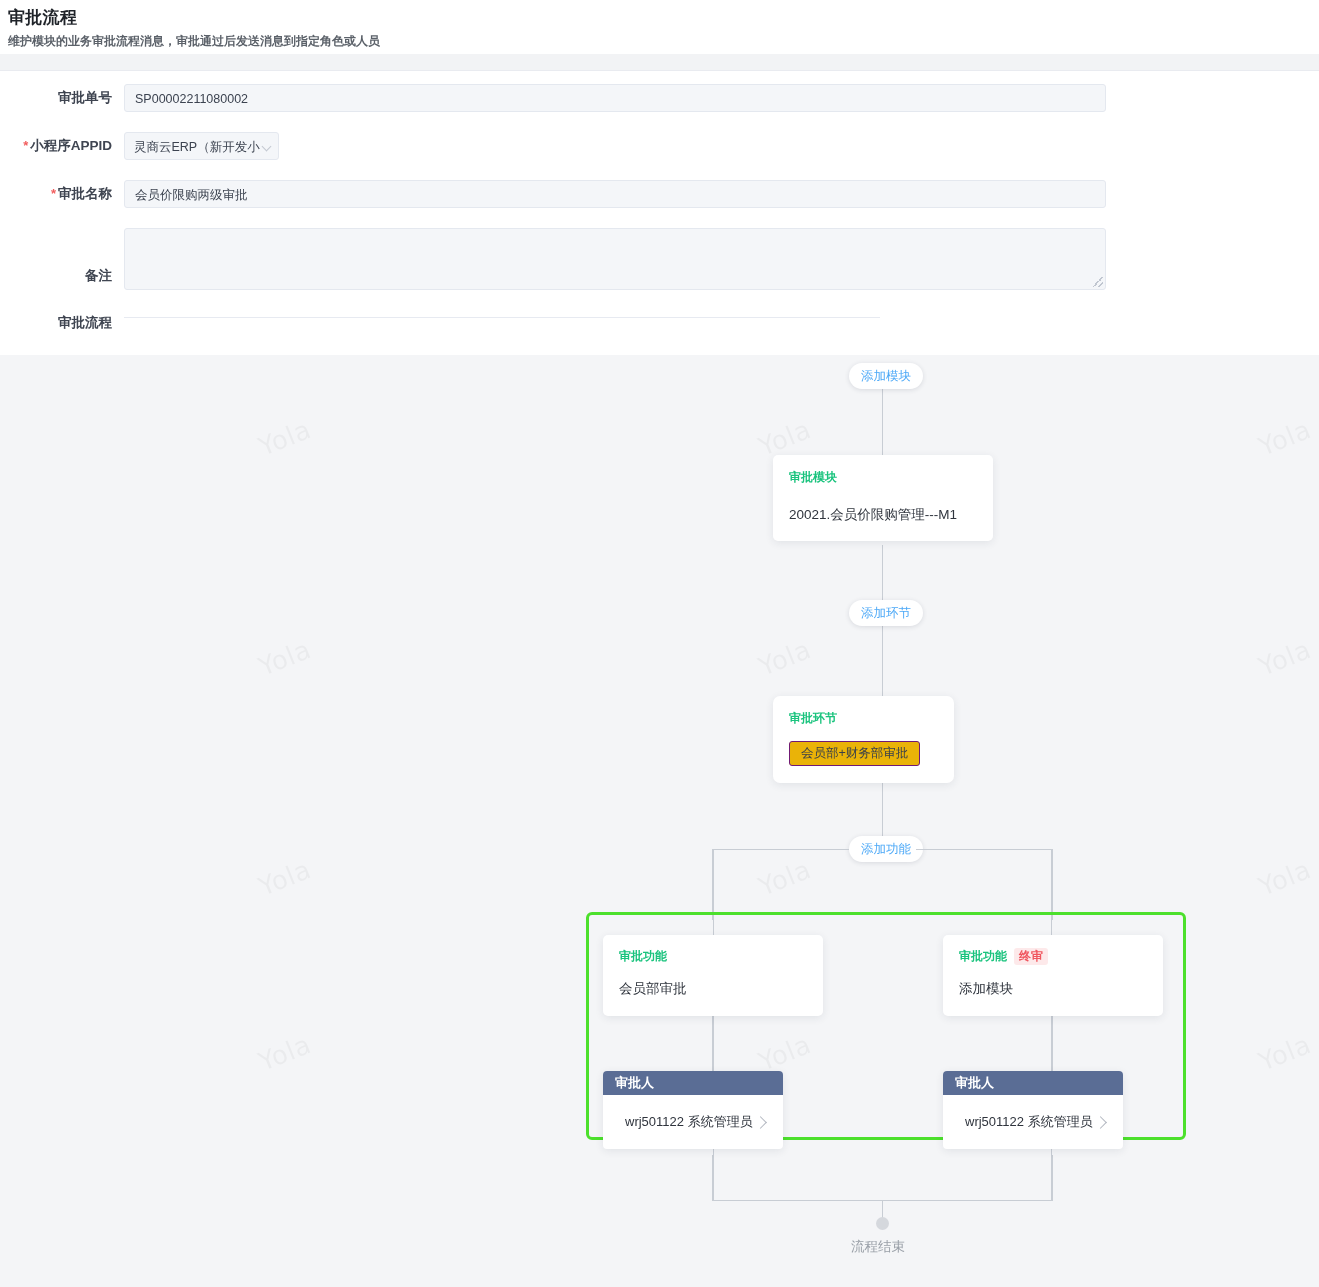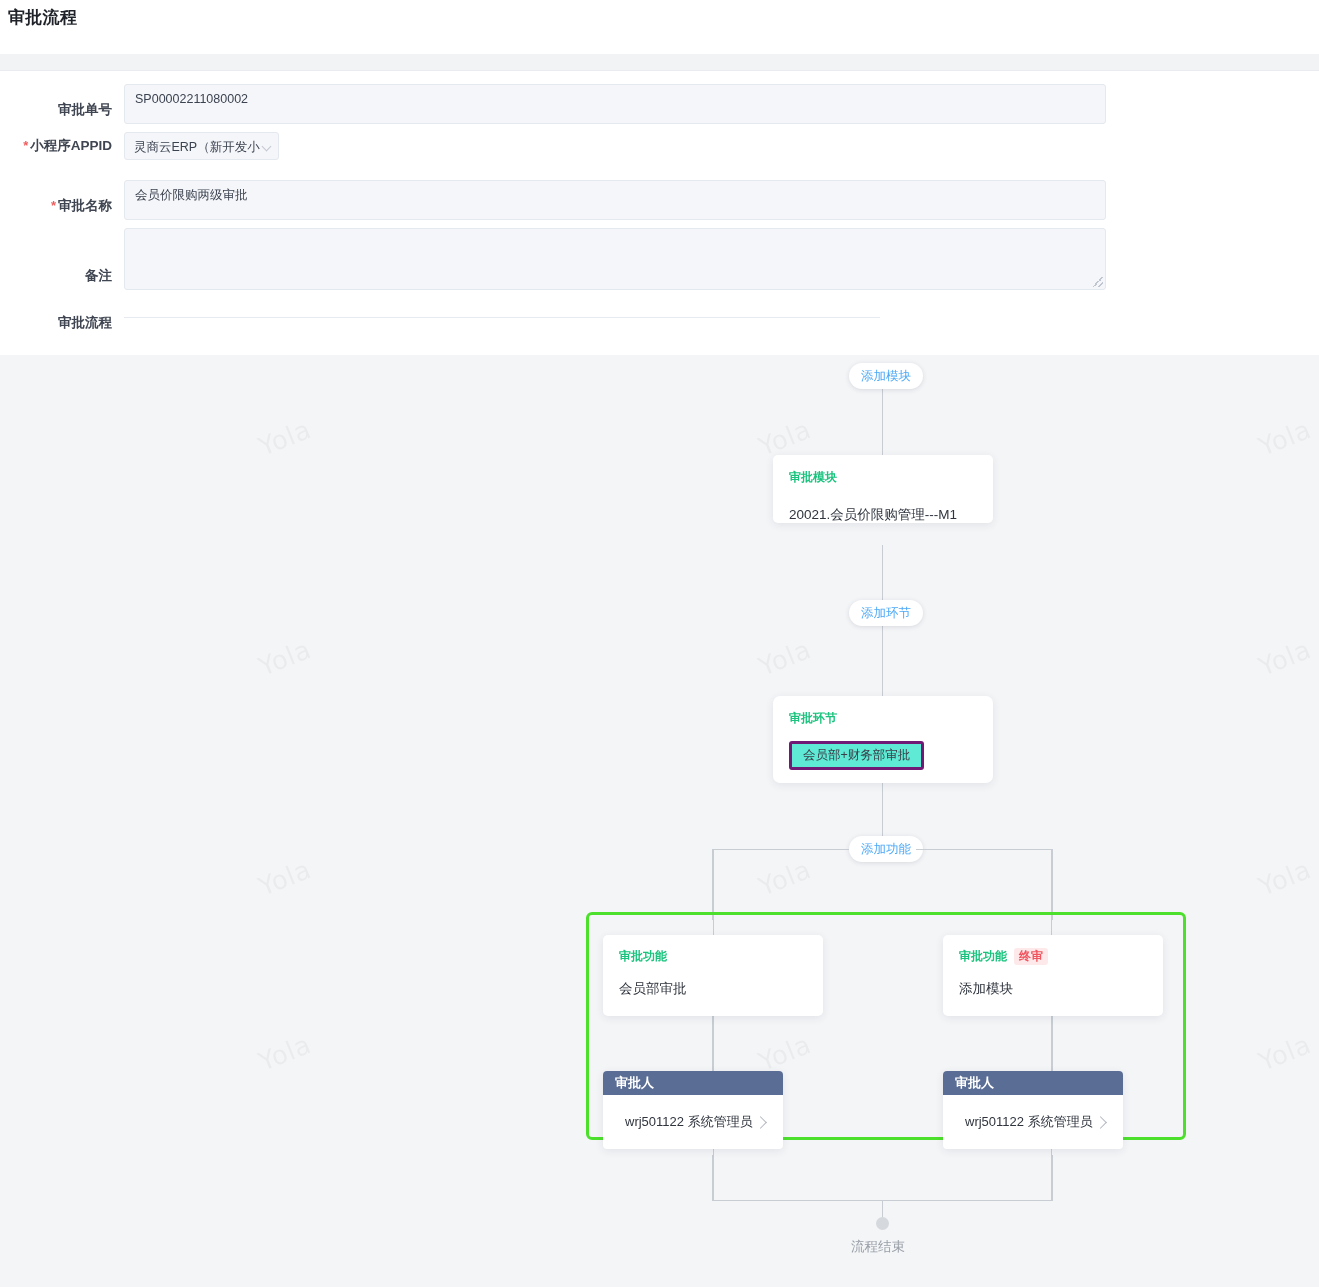--- a/index.html
+++ b/index.html
@@ -43,21 +43,21 @@
   }
   .form-row { position: absolute; display: flex; align-items: flex-end; }
   .form-label {
     width: 124px; text-align: right; padding-right: 12px;
     font-size: 13.5px; color: #3f4551; font-weight: bold; line-height: 28px;
     white-space: nowrap;
   }
   .req-star { color: #f25c5c; font-size: 13px; margin-right: 2px; }
 
   .field-input {
-    height: 40px; line-height: 28px; background: #f4f6f9;
+    height: 28px; line-height: 28px; background: #f4f6f9;
     border: 1px solid #e4e8ef; border-radius: 3px;
     font-size: 12.5px; color: #3c4350; padding: 0 10px;
     font-family: "Liberation Sans", sans-serif;
   }
   .field-wide { width: 982px; }
 
   .field-select {
     width: 155px; height: 28px; background: #f4f6f9;
     border: 1px solid #e4e8ef; border-radius: 3px;
     font-size: 12.5px; color: #3c4350; padding: 0 22px 0 9px;
@@ -141,21 +141,21 @@
   .node-tag-row { display: flex; align-items: center; gap: 7px; }
   .badge-final {
     background: #fde9ea; color: #f0565f; font-size: 12px; font-weight: bold;
     border-radius: 3px; padding: 1px 5px; line-height: 15px;
   }
   .node-text {
     font-size: 13.5px; color: #2f343d;
     font-family: Liberation Sans, sans-serif;
   }
   .node-chip {
-    display: inline-block; background: #5eead4; border: 3px solid #701a75;
+    display: inline-block; background: #eab308; border: 1px solid #701a75;
     border-radius: 3px; padding: 3px 11px; font-size: 12.5px; color: #3a404a;
   }
 
   
   .appr-card {
     position: absolute; width: 180px; background: #ffffff;
     border-radius: 4px; box-shadow: 0 2px 9px rgba(31,41,61,.09);
     overflow: hidden;
   }
   .appr-head {
@@ -178,20 +178,21 @@
     position: absolute; border: 3px solid #4ce02c; border-radius: 6px;
   }
 </style>
 </head>
 <body>
 
 <div class="page">
 
   <div class="page-header">
     <div class="page-title">审批流程</div>
+    <div class="page-subtitle">维护模块的业务审批流程消息，审批通过后发送消息到指定角色或人员</div>
   </div>
   <div class="header-gap"></div>
   <div class="header-gap-line"></div>
 
   <div class="form-card">
 
     <div class="form-row" style="left:0; top:13px;">
       <div class="form-label">审批单号</div>
       <div class="field-input field-wide">SP00002211080002</div>
     </div>
@@ -239,28 +240,28 @@
     <div class="wm" style="left:758px; top:683px;">Yola</div>
     <div class="wm" style="left:1258px; top:683px;">Yola</div>
 
     <div class="vline" style="left:882px; top:34px; height:66px;"></div>
     <div class="vline" style="left:882px; top:190px; height:68px;"></div>
     <div class="vline" style="left:882px; top:271px; height:70px;"></div>
     <div class="vline" style="left:882px; top:428px; height:63px;"></div>
 
     <div class="add-pill" style="left:849px; top:8px;">添加模块</div>
 
-    <div class="node-card" style="left:773px; top:100px; width:220px; height:68px; padding:14px 16px;">
+    <div class="node-card" style="left:773px; top:100px; width:220px; height:86px; padding:14px 16px;">
       <div class="node-tag">审批模块</div>
       <div class="node-text" style="margin-top:20px;">20021.会员价限购管理---M1</div>
     </div>
 
     <div class="add-pill" style="left:849px; top:245px;">添加环节</div>
 
-    <div class="node-card" style="left:773px; top:341px; width:220px; height:87px; padding:14px 16px;border-radius:7px;">
+    <div class="node-card" style="left:773px; top:341px; width:181px; height:87px; padding:14px 16px;border-radius:7px;">
       <div class="node-tag">审批环节</div>
       <div style="margin-top:14px;">
         <span class="node-chip">会员部+财务部审批</span>
       </div>
     </div>
 
     <div class="add-pill" style="left:849px; top:481px;">添加功能</div>
 
     <div class="hline" style="left:713px; top:494px; width:136px;"></div>
     <div class="hline" style="left:916px; top:494px; width:136px;"></div>

